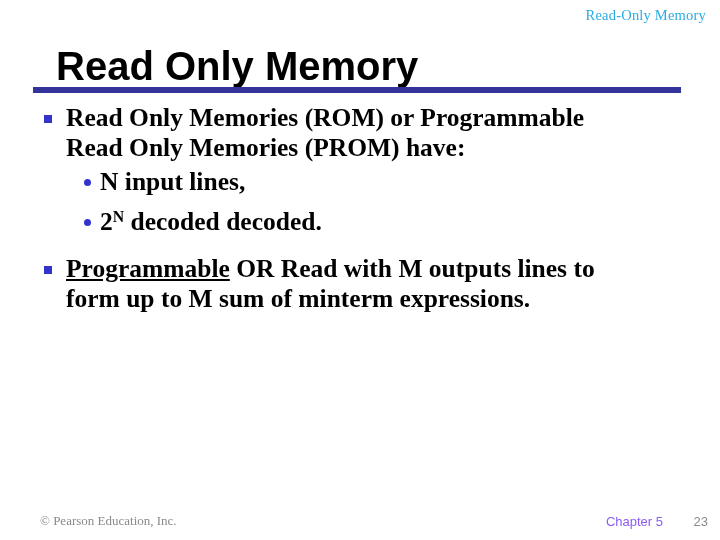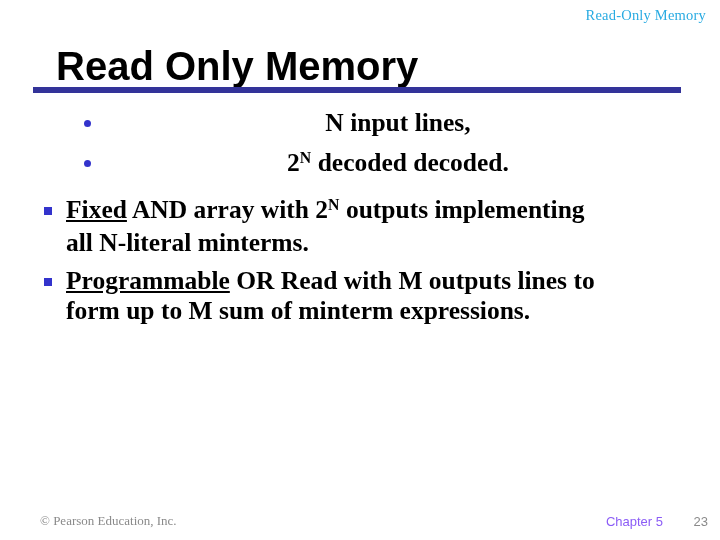--- a/index.html
+++ b/index.html
@@ -81,21 +81,20 @@
     padding: 0;
   }
   .bullet-l2 {
     position: relative;
     padding-left: 64px;
     font-size: 25.5px;
     line-height: 40px;
     font-weight: bold;
     color: #000000;
     white-space: nowrap;
-    text-align: center;
   }
   .bullet-l2 > .marker-dot {
     position: absolute;
     left: 48px;
     top: 17px;
     width: 7px;
     height: 7px;
     border-radius: 50%;
     background: #3333CC;
   }
@@ -143,41 +142,41 @@
 </head>
 <body>
 
 <div class="slide-header">Read-Only Memory</div>
 
 <div class="slide-title">Read Only Memory</div>
 <div class="title-rule"></div>
 
 <div class="body-block">
 
+  <div class="bullet-l1">
+    <span class="marker-sq"></span>
+    <span>Read Only Memories (ROM) or Programmable</span><br>
+    <span>Read Only Memories (PROM) have:</span>
+  </div>
 
   <div class="sub-list">
 
     <div class="bullet-l2">
       <span class="marker-dot"></span>
       <span>N input lines,</span>
     </div>
 
 
     <div class="bullet-l2">
       <span class="marker-dot"></span>
       <span>2</span><sup>N</sup><span> decoded decoded.</span>
     </div>
 
   </div>
 
-  <div class="bullet-l1 gap-before">
-    <span class="marker-sq"></span>
-    <span class="u">Fixed</span><span> AND array with 2</span><sup>N</sup><span> outputs implementing</span><br>
-    <span>all N-literal minterms.</span>
-  </div>
 
   <div class="bullet-l1 gap-before">
     <span class="marker-sq"></span>
     <span class="u">Programmable</span><span> OR Read with  M outputs lines to</span><br>
     <span>form up to M sum of minterm expressions.</span>
   </div>
 
 </div>
 
 <div class="footer-left">© Pearson Education, Inc.</div>

